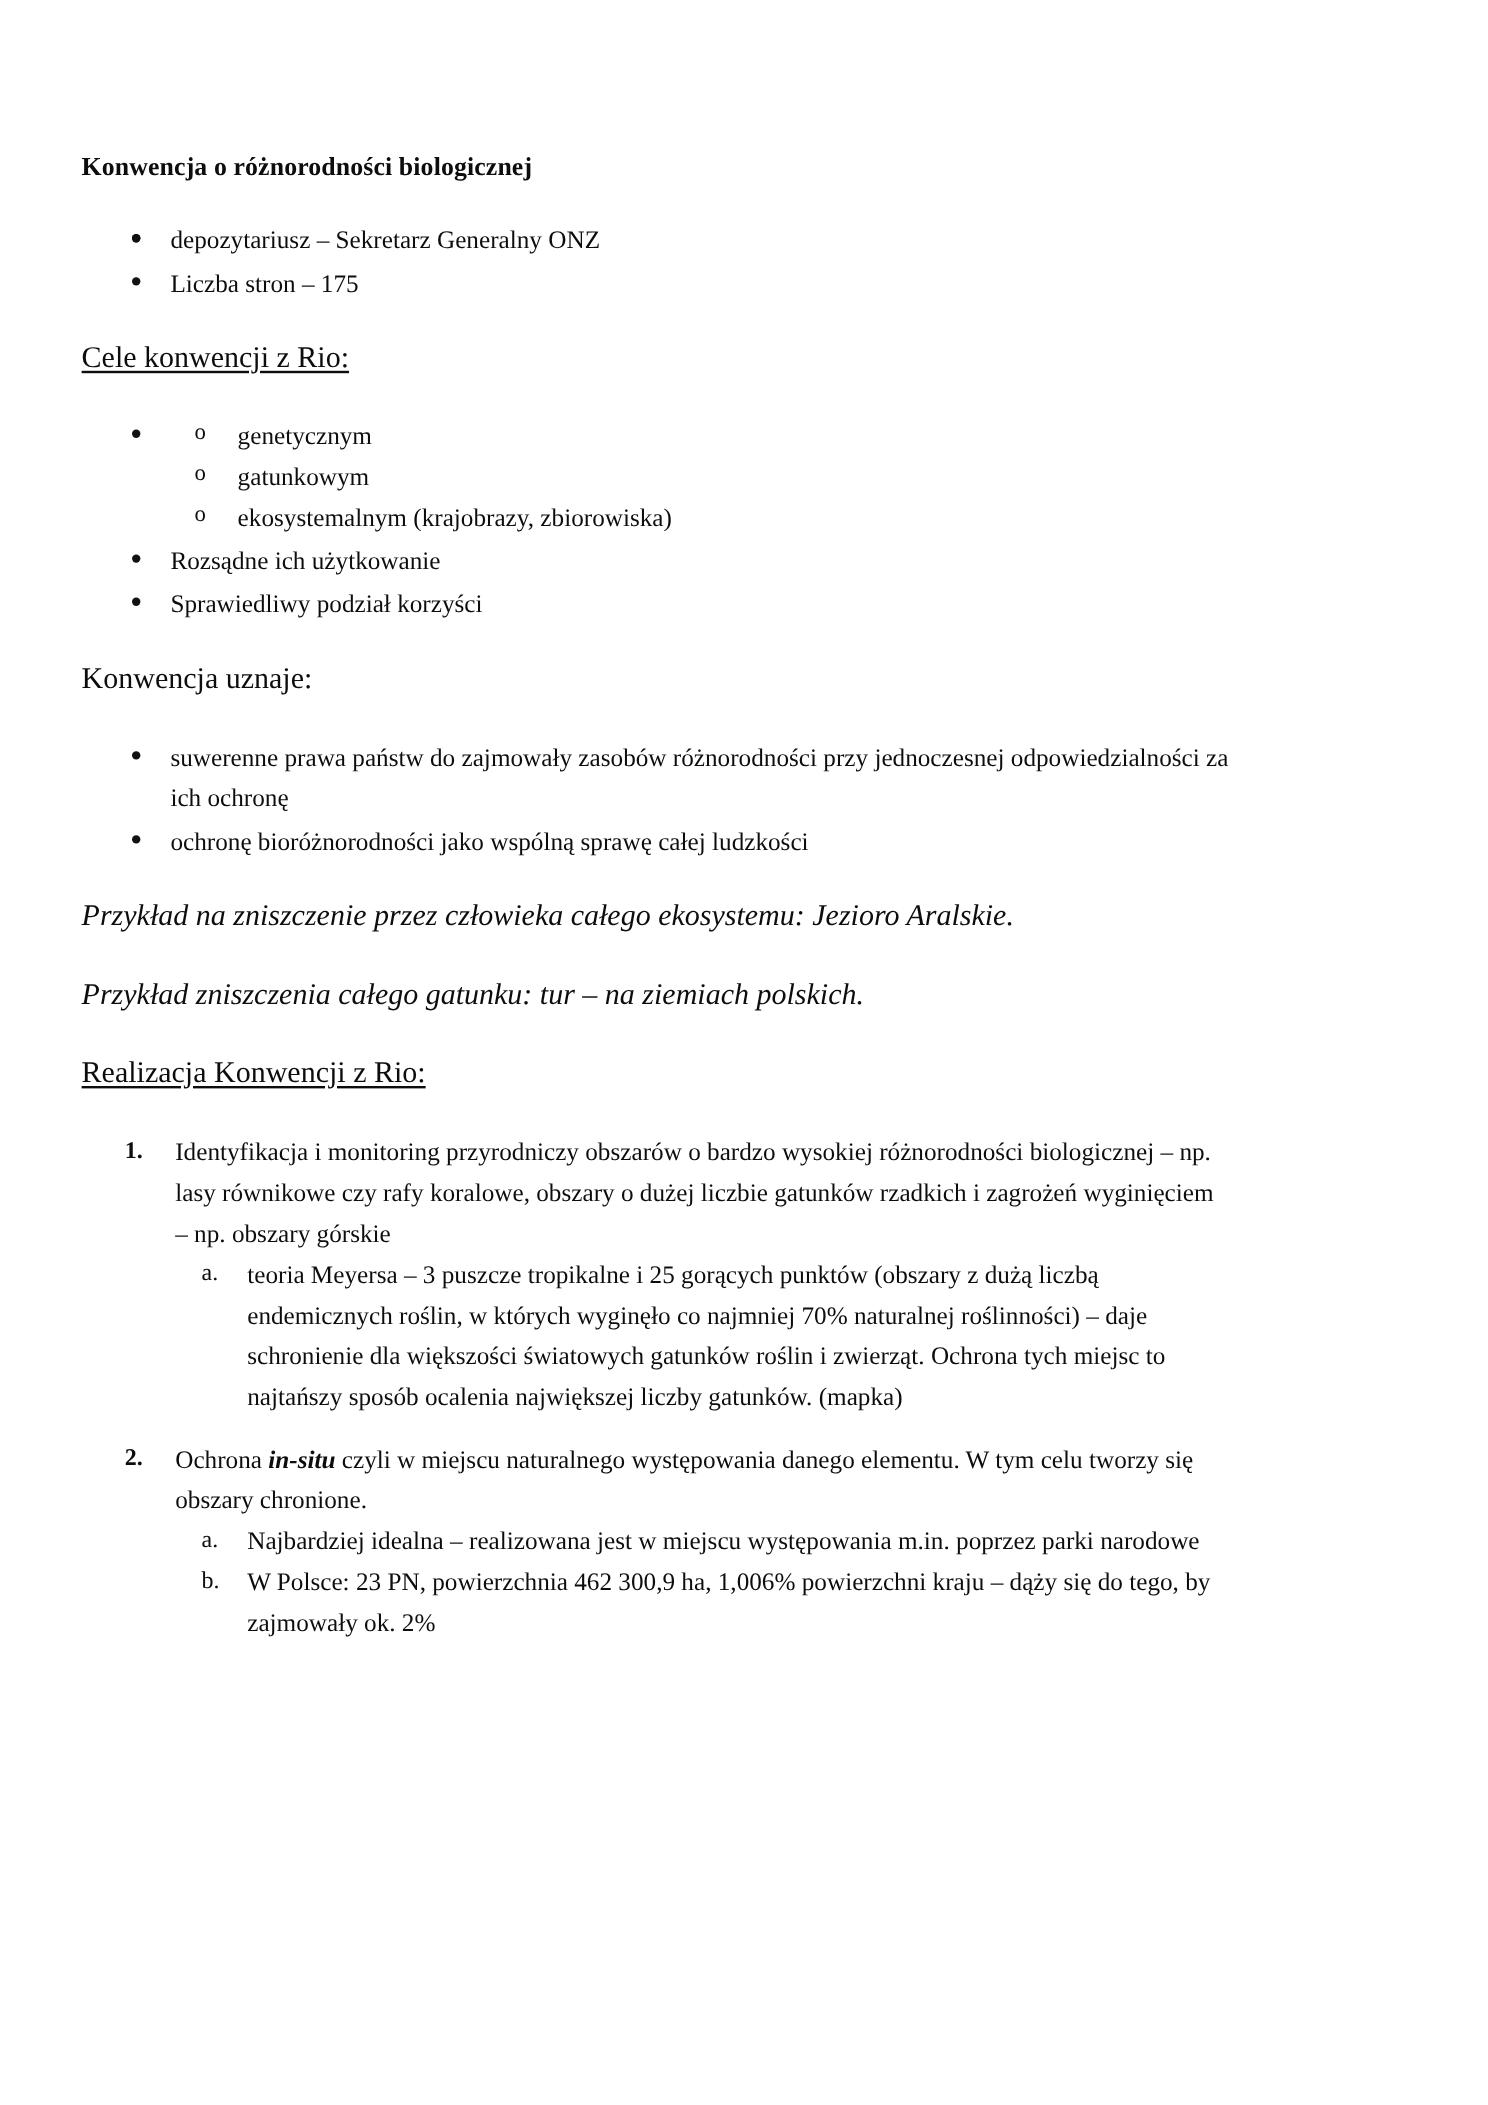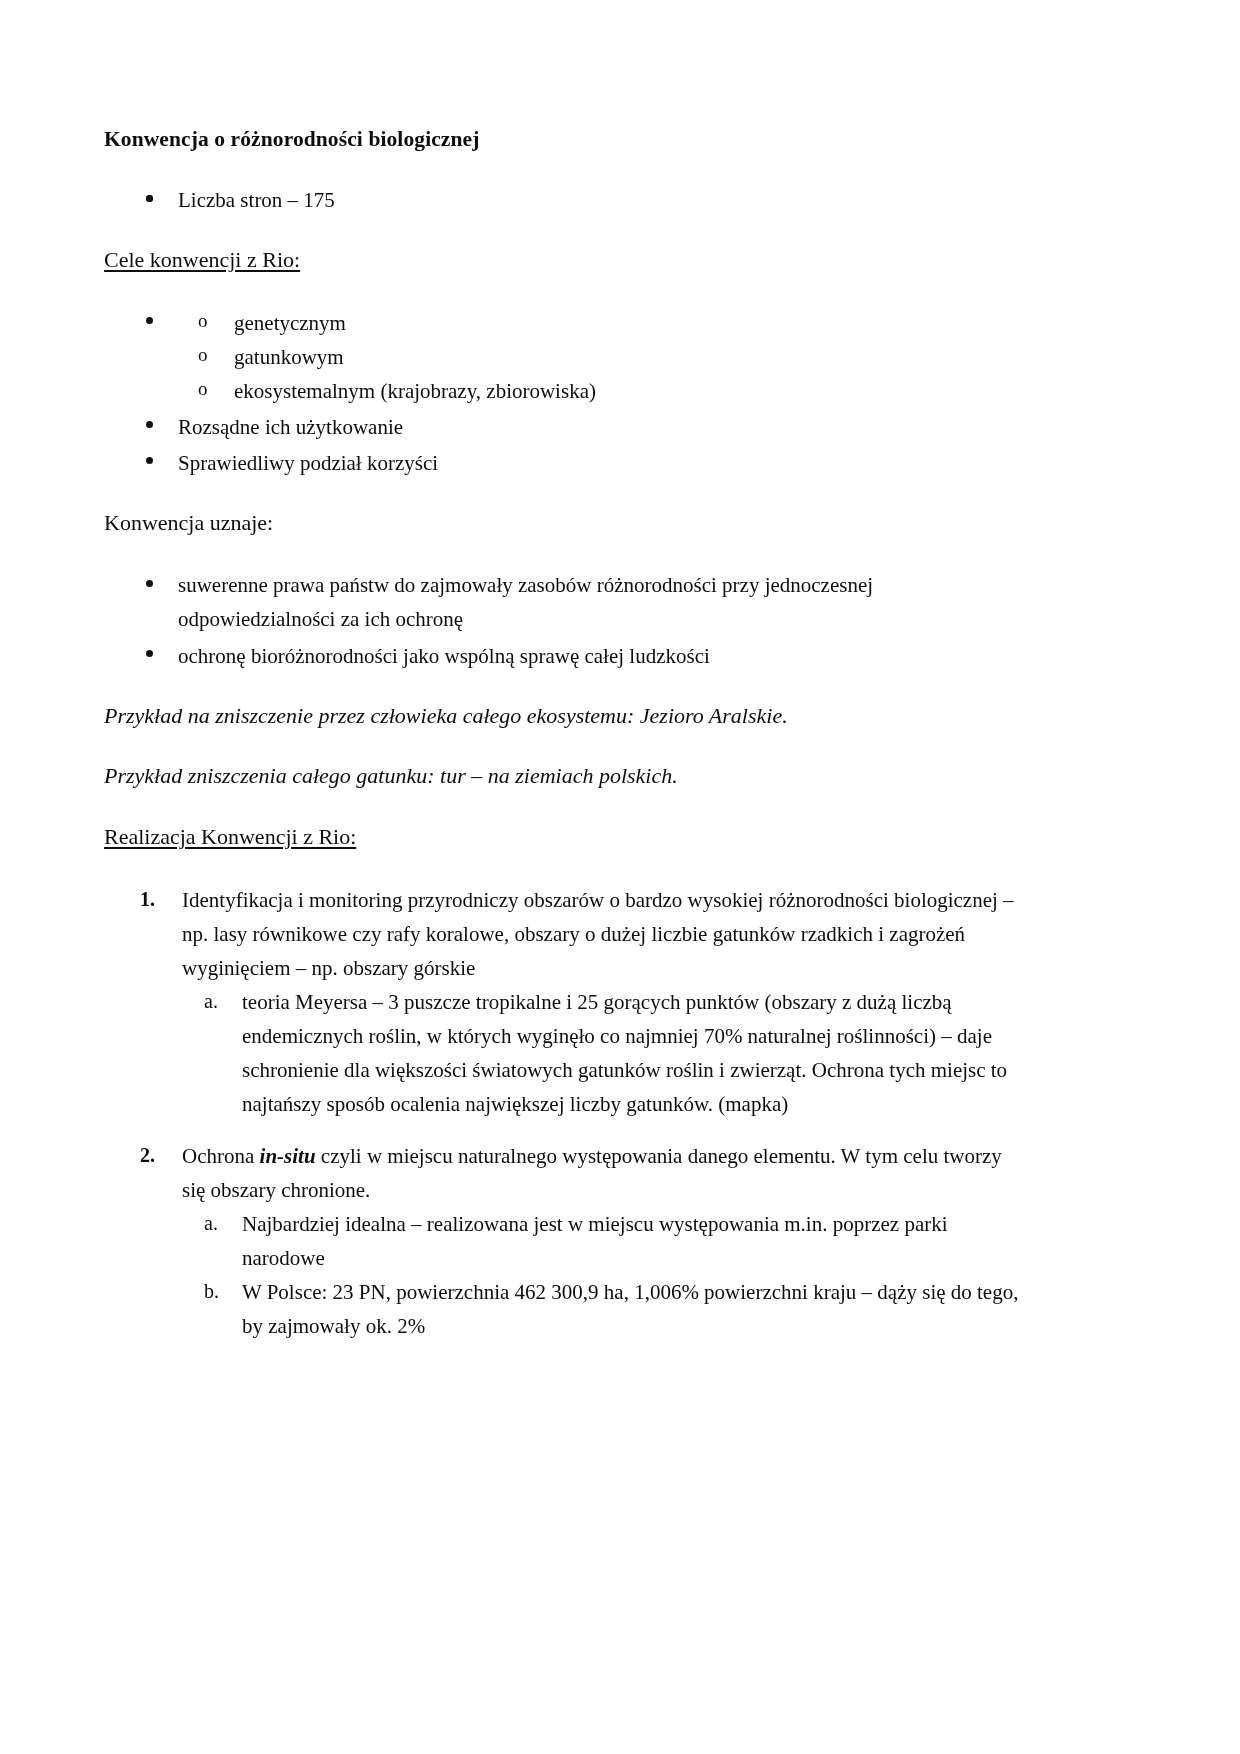--- a/index.html
+++ b/index.html
@@ -13,32 +13,32 @@
     height: 1754px;
     font-family: "Liberation Serif", "DejaVu Serif", serif;
     color: #0d0d0d;
     -webkit-font-smoothing: antialiased;
   }
   .page {
     position: relative;
     width: 1240px;
     height: 1754px;
     box-sizing: border-box;
-    padding: 126px 215px 0 104px;
+    padding: 126px 215px 0 68px;
     background: #ffffff;
   }
   .doc-title {
     font-weight: bold;
     font-size: 21.5px;
     line-height: 1.25;
     letter-spacing: 0.1px;
     margin: 0 0 30px 0;
   }
   p.para {
-    font-size: 22px;
+    font-size: 25px;
     line-height: 1.58;
     margin: 0 0 28px 0;
   }
   p.para.tight {
     margin-bottom: 26px;
     font-style: italic;
   }
   .underline {
     text-decoration: underline;
     text-underline-offset: 3px;
@@ -128,20 +128,24 @@
 <div class="page">
 
   <h1 class="doc-title">Konwencja o różnorodności biologicznej</h1>
 
   <ul class="bullets">
     <li>
       <span class="bullet-dot"></span>
     </li>
     <li>
       <span class="bullet-dot"></span>
+      <span>depozytariusz – Sekretarz Generalny ONZ</span>
+    </li>
+    <li>
+      <span class="bullet-dot"></span>
       <span>Liczba stron – 175</span>
     </li>
   </ul>
 
   <p class="para">
     <span class="underline">Cele konwencji z Rio:</span>
   </p>
 
   <ul class="bullets">
     <li>

